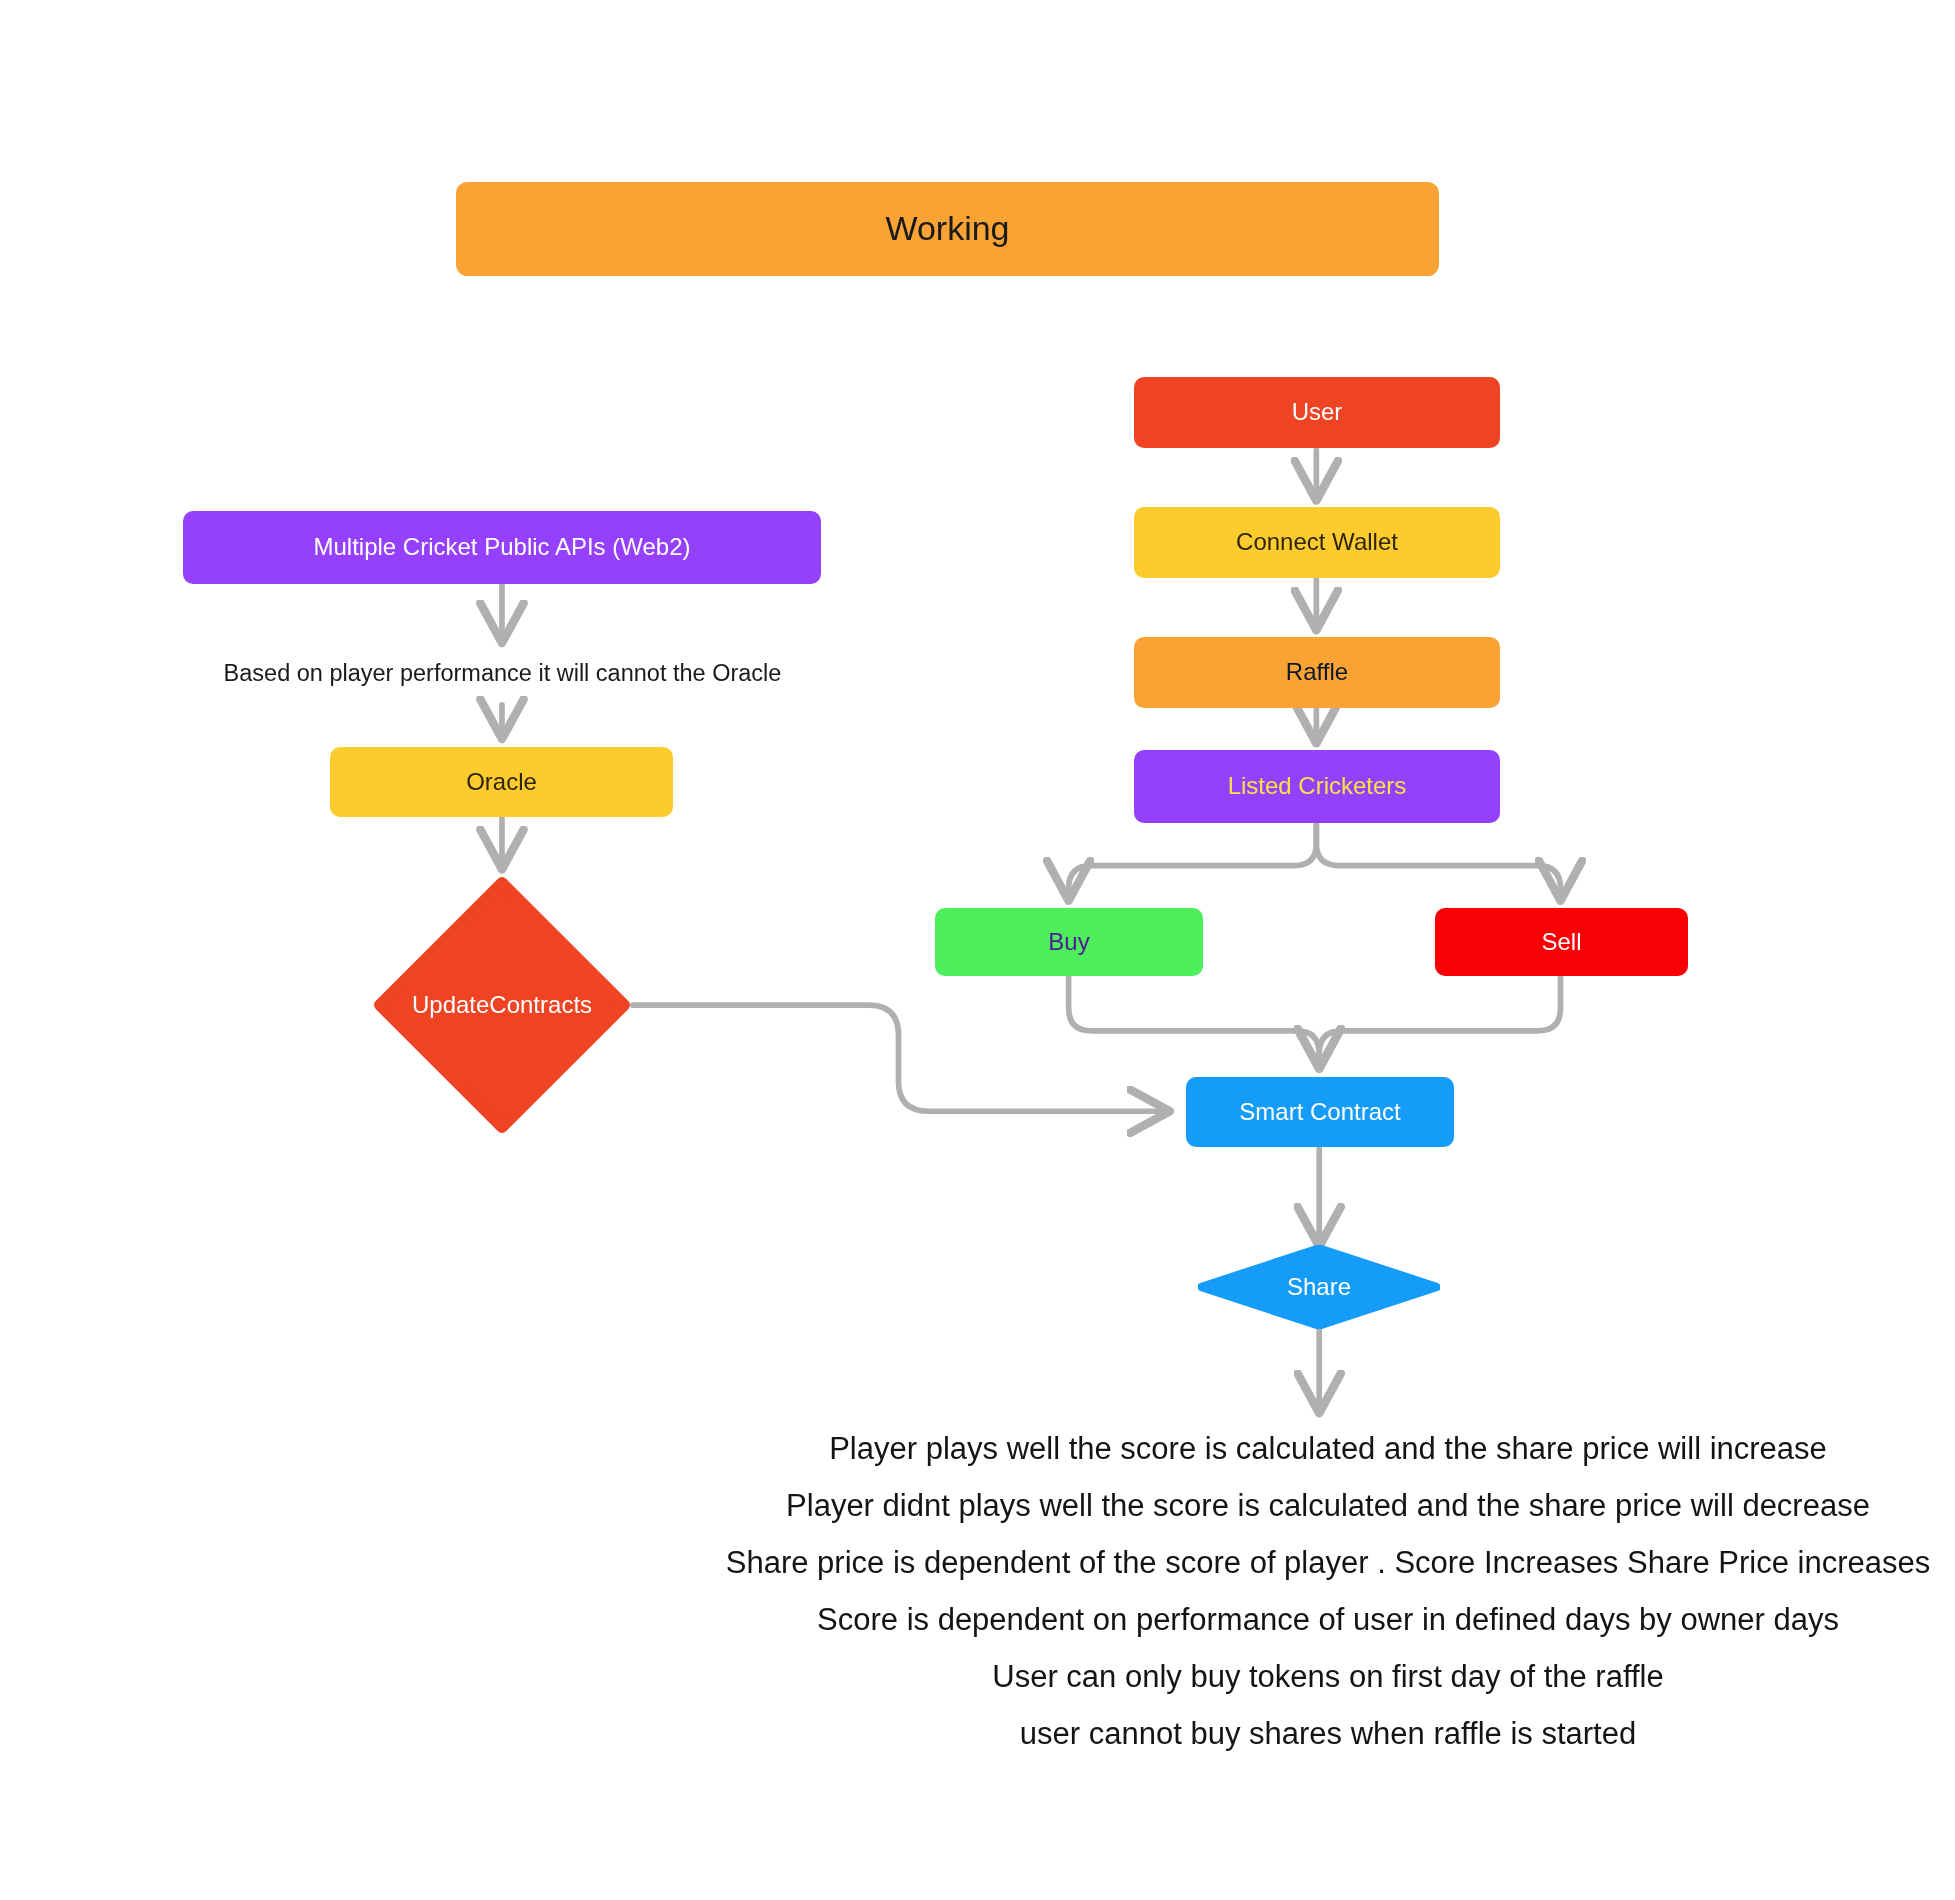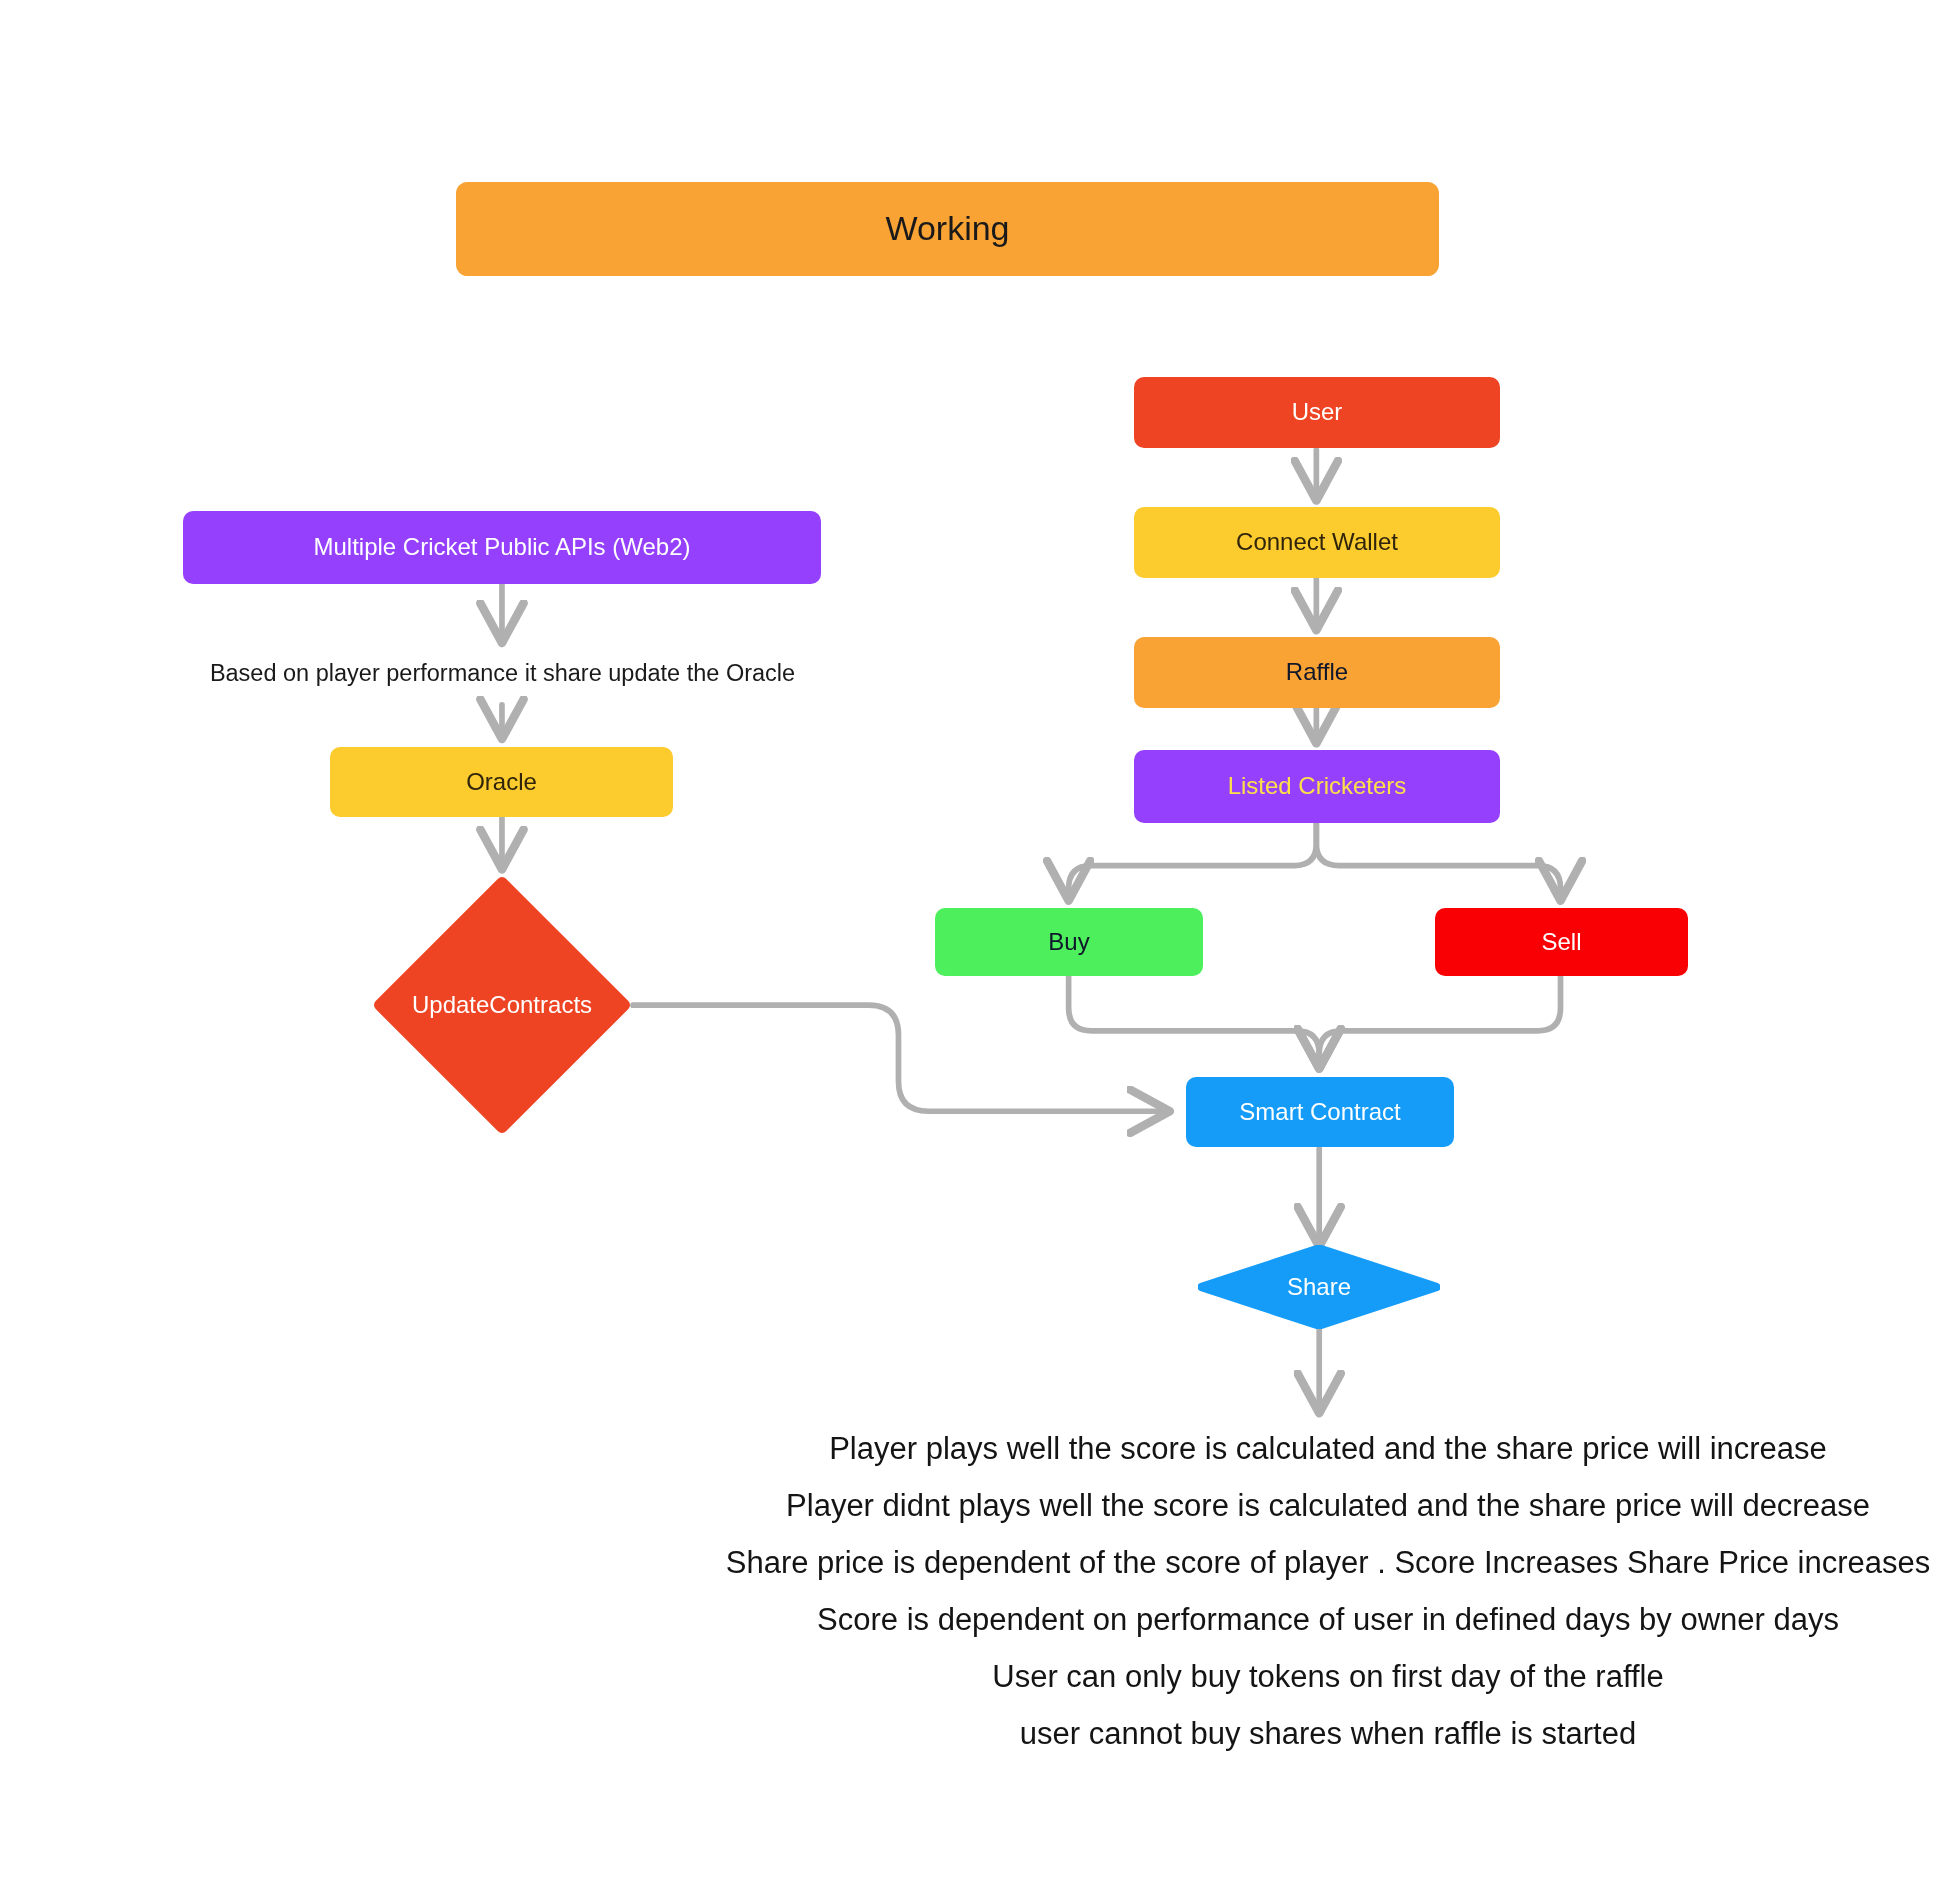--- a/index.html
+++ b/index.html
@@ -131,21 +131,21 @@
 
   <div class="node rectnode title-node" style="left:456px; top:182px; width:983px; height:94px; background:#FAA335; color:#1a1a1a;">
     <span>Working</span>
   </div>
 
   <div class="node rectnode" style="left:183px; top:511px; width:638px; height:73px; background:#9540FD; color:#ffffff; font-size:24px;">
     <span>Multiple Cricket Public APIs (Web2)</span>
   </div>
 
   <div class="node label-node" style="left:182px; top:655px; width:641px; height:37px;">
-    <span>Based on player performance it share update the Oracle</span>
+    <span>Based on player performance it will cannot the Oracle</span>
   </div>
 
   <div class="node rectnode" style="left:330px; top:747px; width:343px; height:70px; background:#FCCB2E; color:#30250b; font-size:24px;">
     <span>Oracle</span>
   </div>
 
   <div class="diamond-wrap" style="left:374px; top:877px; width:256px; height:256px;">
     <svg class="diamond-shape" viewBox="0 0 360 360">
       <path d="M180,8 L352,180 L180,352 L8,180 Z" fill="#EE4424" stroke="#EE4424" stroke-width="16" stroke-linejoin="round"></path>
     </svg>
@@ -164,21 +164,21 @@
   </div>
 
   <div class="node rectnode" style="left:1134px; top:637px; width:366px; height:71px; background:#FAA335; color:#0f172a; font-size:24px;">
     <span>Raffle</span>
   </div>
 
   <div class="node rectnode" style="left:1134px; top:750px; width:366px; height:73px; background:#9540FD; color:#fde047; font-size:24px;">
     <span>Listed Cricketers</span>
   </div>
 
-  <div class="node rectnode" style="left:935px; top:908px; width:268px; height:68px; background:#4DF05C; color:#0f172a; font-size:24px;">
+  <div class="node rectnode" style="left:935px; top:908px; width:268px; height:68px; background:#4DF05C; color:#4c1d95; font-size:24px;">
     <span>Buy</span>
   </div>
 
   <div class="node rectnode" style="left:1435px; top:908px; width:253px; height:68px; background:#F90104; color:#ffffff; font-size:24px;">
     <span>Sell</span>
   </div>
 
   <div class="node rectnode" style="left:1186px; top:1077px; width:268px; height:70px; background:#149CF8; color:#ffffff; font-size:24px;">
     <span>Smart Contract</span>
   </div>

